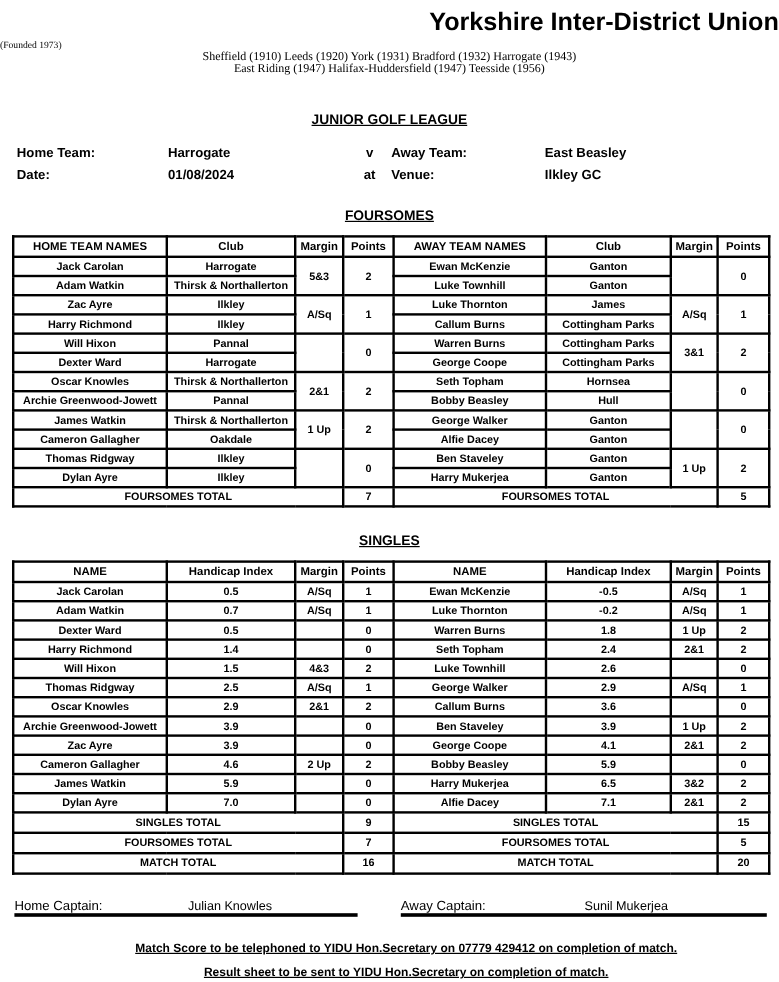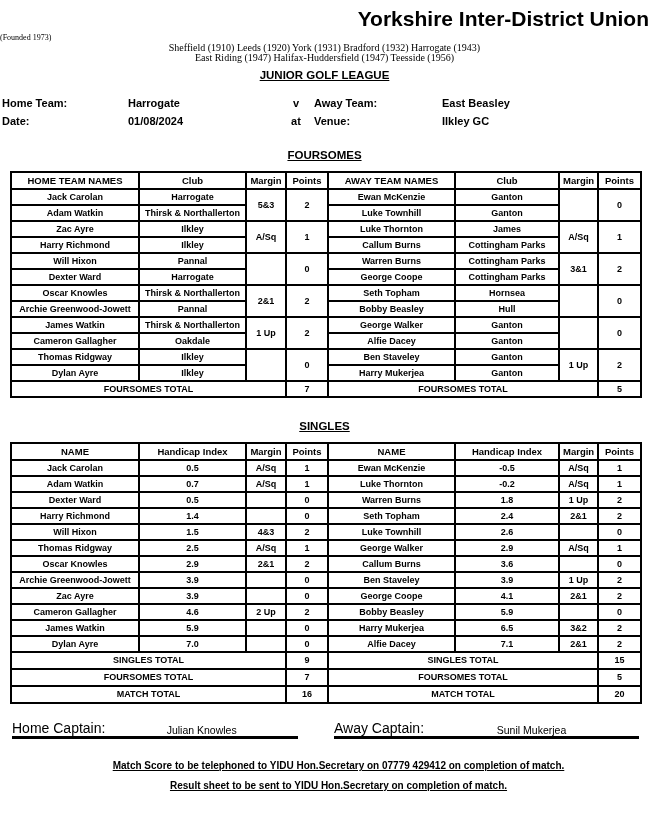--- a/index.html
+++ b/index.html
@@ -4,25 +4,25 @@
 <style>
   html,body { margin:0; padding:0; background:#fff; }
   body { width:649px; height:818px; color:#000; font-family:"Liberation Sans", sans-serif; overflow:hidden; }
   .page { width:649px; height:818px; padding-top:7px; box-sizing:border-box; }
 
   
   .doc-title { font-family:Liberation Sans, sans-serif; font-weight:bold; font-size:21px; line-height:24px; text-align:right; }
   .doc-sub { font-family:"Liberation Serif", serif; font-size:8px; line-height:10px; text-align:left; margin-top:2px; }
   .doc-districts { font-family:"Liberation Serif", serif; font-size:10px; line-height:10px; text-align:center; }
   .section-heading { text-align:center; font-weight:bold; font-size:11.5px; line-height:14px; text-decoration:underline; }
-  .league-heading { margin-top:5px; }
+  .league-heading { margin-top:30px; }
 
   
   .match-info { margin-top:13px; }
-  .mi-row { display:flex; font-weight:bold; font-size:11px; height:18px; line-height:16px; padding-left:2px; }
+  .mi-row { display:flex; font-weight:bold; font-size:11px; height:18px; line-height:16px; padding-left:14px; }
   .mi-label  { width:126px; }
   .mi-value  { width:150px; }
   .mi-mid    { width:36px; text-align:center; }
   .mi-label2 { width:128px; }
   .mi-value2 { flex:1; }
 
   .foursomes-heading { margin-top:17px; }
   .singles-heading { margin-top:21px; }
 
   
@@ -33,21 +33,21 @@
   .thin-b { border-bottom-width:1px; }
   .thin-t { border-top-width:1px; }
   .total-label { border:none; font-size:9.5px; height:15px; }
   .total-box { border:3px solid #000; font-size:9.5px; }
   .grand-totals td { height:15px; }
 
   
   .captains { display:flex; margin-top:13px; padding-left:12px; }
   .captain-block { display:flex; align-items:flex-end; border-bottom:3px solid #000; height:19px; width:286px; }
   .captain-block.away { margin-left:36px; width:305px; }
-  .cap-label { font-size:14px; }
+  .cap-label { font-size:11px; }
   .cap-name { font-size:10.5px; flex:1; text-align:center; }
 
   
   .footer { margin-top:20px;padding-left:28px; }
   .footer-line { text-align:center; font-weight:bold; font-size:10px; line-height:13px; text-decoration:underline; margin-bottom:7px; }
 </style>
 </head>
 <body>
 
 <div class="page">

